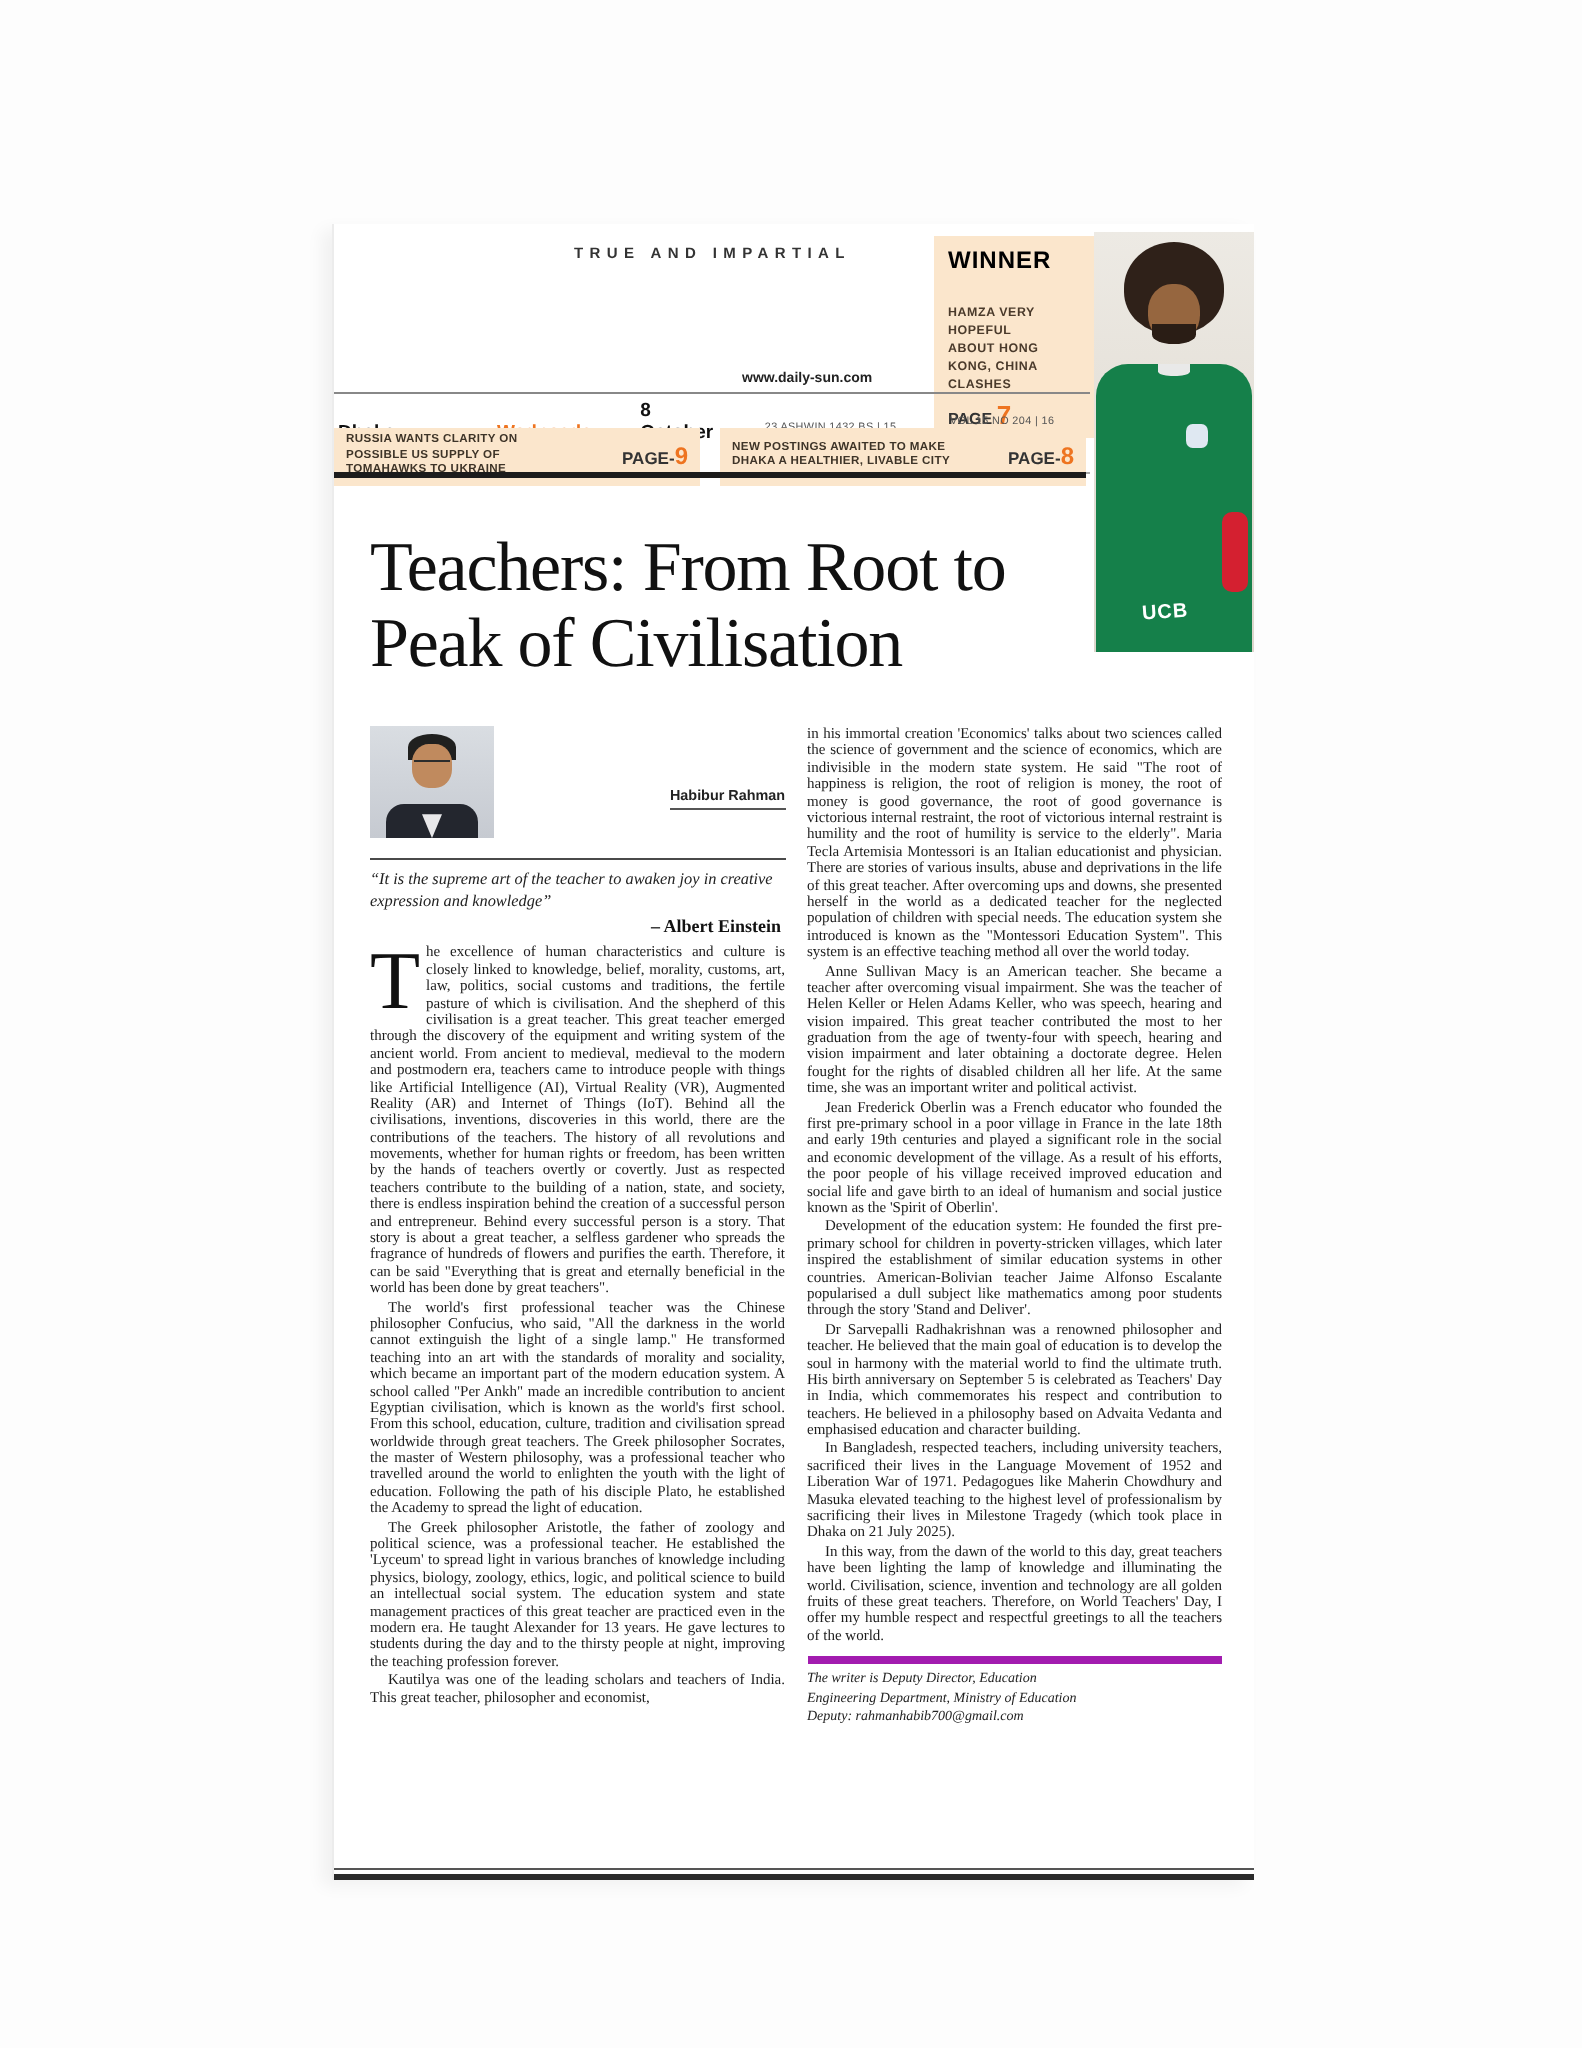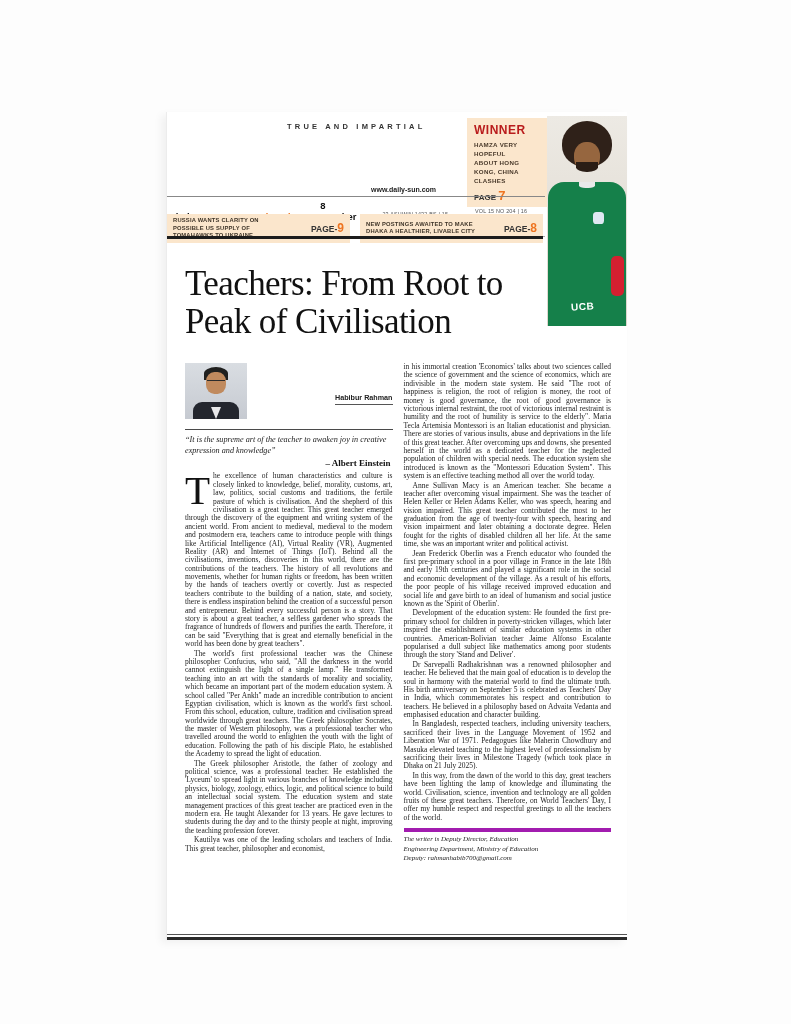--- a/index.html
+++ b/index.html
@@ -15,21 +15,21 @@
   .masthead{position:relative;height:130px;}
   .logo-daily{position:absolute;left:2px;top:2px;font-size:60px;font-weight:900;
     letter-spacing:-4px;line-height:1;color:#111;}
   .tagline{position:absolute;left:120px;top:10px;font-size:7.5px;font-weight:bold;
     letter-spacing:3.2px;color:#333;}
   .logo-sun{position:absolute;left:142px;top:2px;font-size:60px;font-weight:900;
     letter-spacing:-4px;line-height:1;color:#ee7420;}
   .website{position:absolute;left:204px;top:74px;font-size:7px;font-weight:bold;color:#222;}
   .winner-box{position:absolute;left:300px;top:6px;width:86px;background:#fbe6cc;
     padding:5px 6px 4px 7px;}
-  .winner-title{font-size:12px;font-weight:900;color:#b91c1c;letter-spacing:0.5px;margin-bottom:4px;}
+  .winner-title{font-size:12px;font-weight:900;color:#000000;letter-spacing:0.5px;margin-bottom:16px;}
   .winner-line{font-size:6.2px;font-weight:bold;color:#4a3a2b;line-height:1.45;letter-spacing:0.3px;}
   .winner-page{margin-top:2px;font-size:8px;font-weight:bold;color:#333;}
   .winner-page .num{font-size:13px;color:#ee7420;font-weight:900;}
   .dateline{position:absolute;left:0;top:84px;width:376px;border-top:1.5px solid #888;
     border-bottom:1px solid #aaa;display:flex;align-items:center;gap:19px;padding:3px 0 3px 2px;}
   .dl-city{font-size:9.5px;font-weight:bold;color:#111;}
   .dl-day{font-size:9.5px;font-weight:bold;color:#ee7420;margin-left:32px;}
   .dl-date{font-size:9.5px;font-weight:bold;color:#111;}
   .dl-cal{font-size:5.4px;color:#555;letter-spacing:0.2px;margin-left:6px;}
   .dl-ed{font-size:5.4px;color:#555;letter-spacing:0.2px;margin-left:auto;margin-right:4px;}

